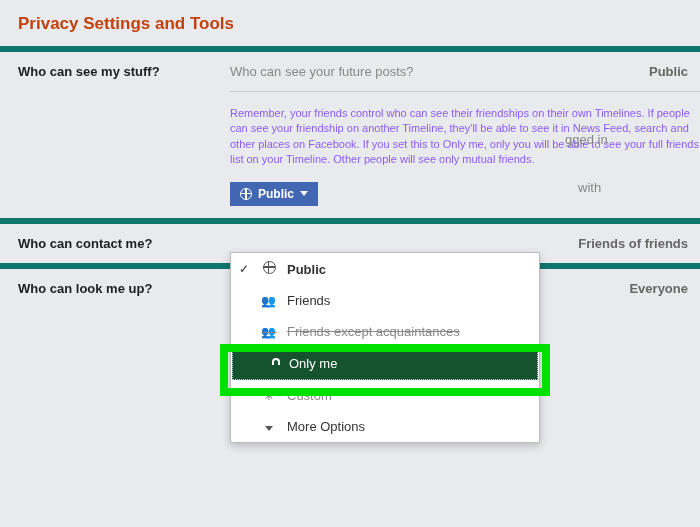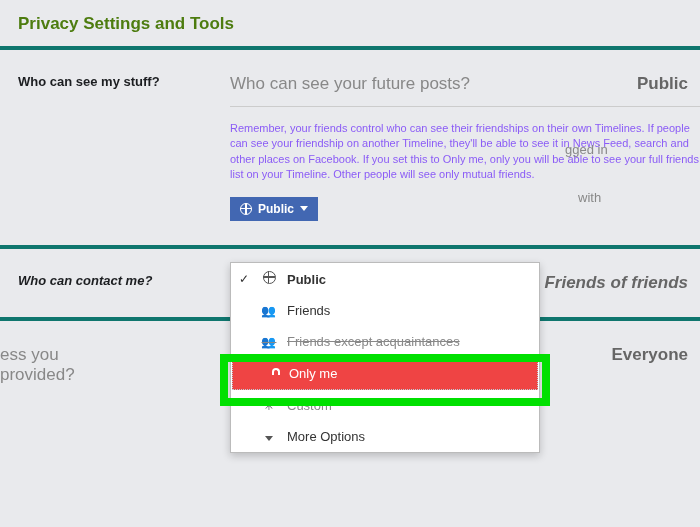--- a/index.html
+++ b/index.html
@@ -8,44 +8,44 @@
     background: #e9eaed;
     width: 700px;
     height: 527px;
     overflow: hidden;
     color: #333;
     font-size: 13px;
   }
   .page-title {
     font-size: 17px;
     font-weight: bold;
-    color: #4d7c0f;
+    color: #c2410c;
     padding: 14px 18px 12px;
   }
   .section {
-    border-top: 4px solid #0f766e;
+    border-top: 6px solid #0f766e;
     display: flex;
-    padding: 24px 0;
+    padding: 12px 0;
   }
   .section-label {
     width: 230px;
     padding-left: 18px;
     font-weight: bold;
     color: #1c1e21;
     font-size: 13px;
   }
   .section-body {
     flex: 1;
     position: relative;
   }
   .row {
     display: flex;
     padding: 0 12px 0 0;
     color: #4b4f56;
-    font-size: 17px;
+    font-size: 13px;
   }
   .row-q { flex: 1; color: #888; }
   .row-v { color: #666; font-weight: bold; white-space: nowrap; }
   .sub-panel {
     border-top: 1px solid #ccc;
     margin-top: 12px;
     padding-top: 14px;
   }
   .sub-heading {
     font-weight: bold;
@@ -103,21 +103,21 @@
     font-size: 12px;
     color: #333;
   }
   .dd-item .ico {
     width: 16px;
     text-align: center;
     color: #4b4f56;
     font-size: 13px;
   }
   .dd-item.sel {
-    background: #ef4444;
+    background: #14532d;
     color: #fff;
     border: 1px dotted #bfced8;
     margin: 0 1px;
   }
   .dd-item.sel .ico { color: #fff; }
   .highlight-box {
     position: absolute;
     border: 8px solid #00e000;
     pointer-events: none;
     z-index: 20;
@@ -241,31 +241,32 @@
       <div class="dd-item">
         <span class="ico"><span class="more-ico"></span></span>
         <span>More Options</span>
       </div>
     </div>
 
     <div class="highlight-box" style="left:-10px; top:280px; width:330px; height:52px;"></div>
   </div>
 </div>
 
-<div class="section" style="position:relative;font-style:italic;">
+<div class="section" style="position:relative;">
   <div class="section-label">Who can contact me?</div>
   <div class="section-body">
     <div class="row">
       <div class="row-q"></div>
       <div class="row-v">Friends of friends</div>
     </div>
   </div>
 </div>
 
 <div class="section">
+  <div class="section-label">Who can look me up?</div>
   <div class="section-body">
     <div class="row">
       <div class="row-q">
         <span style="">ess you</span><br>
         <span>provided?</span>
       </div>
       <div class="row-v">Everyone</div>
     </div>
   </div>
 </div>

